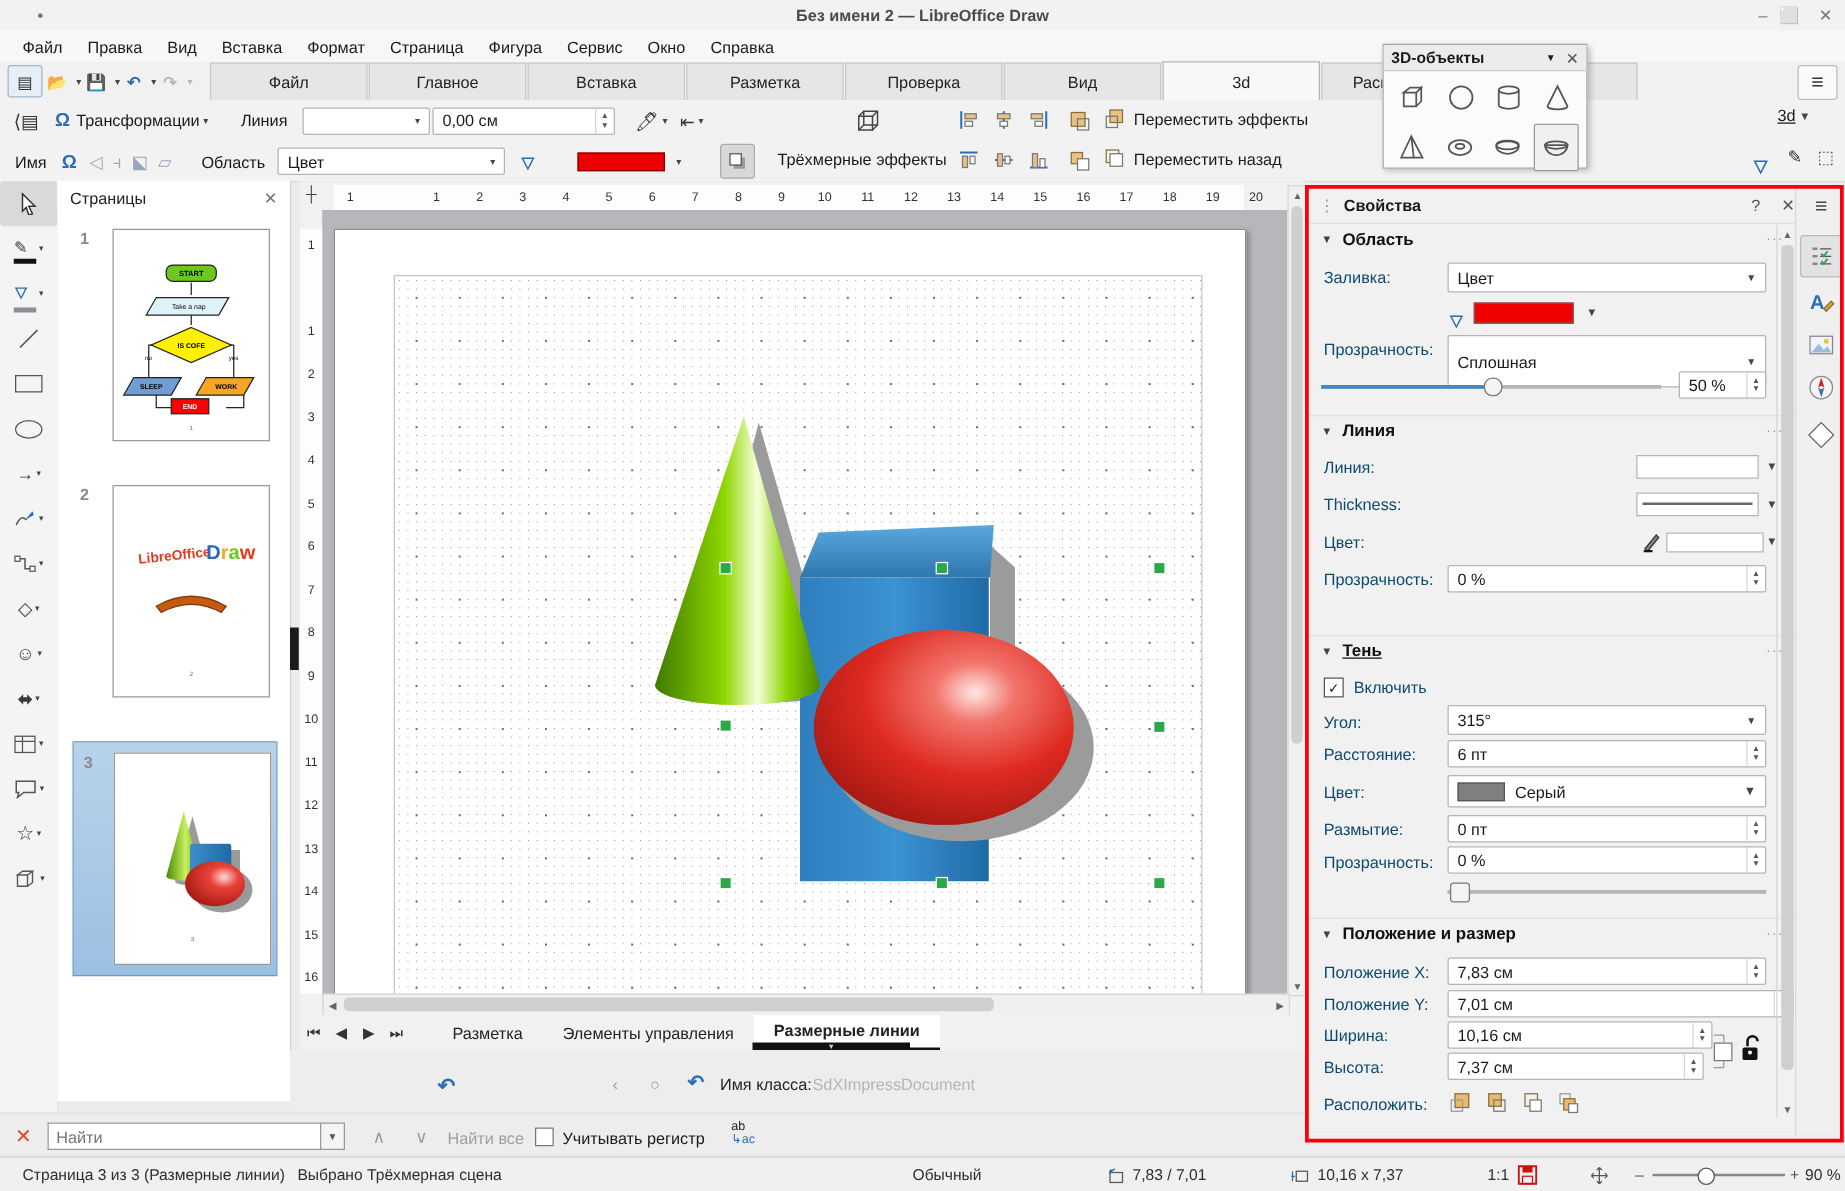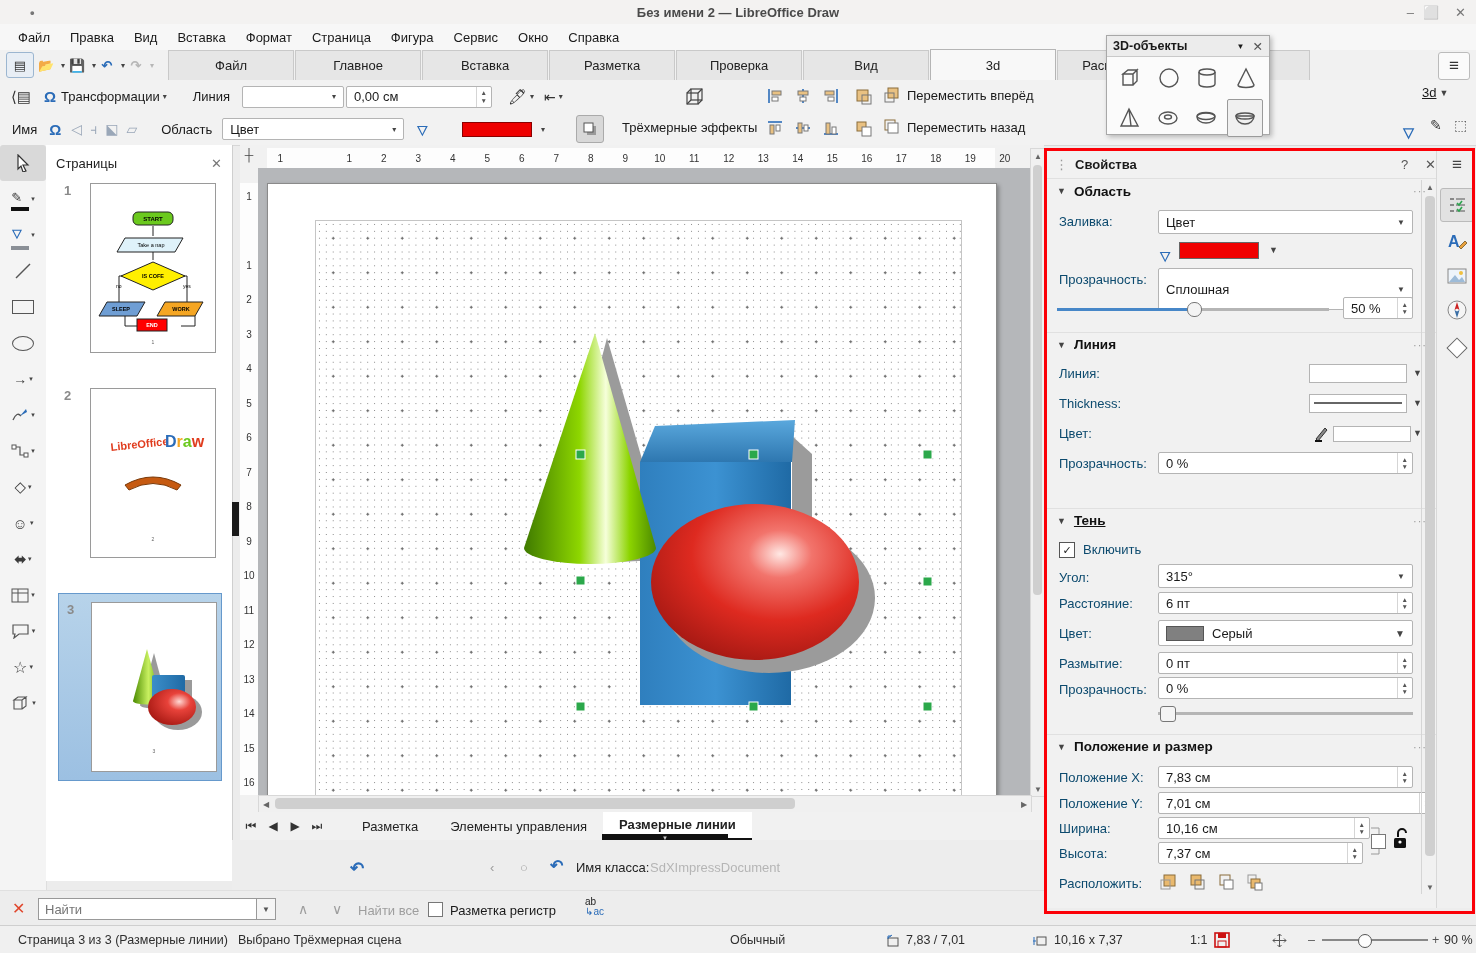--- a/index.html
+++ b/index.html
@@ -33,21 +33,21 @@
   .pcell{width:36px;height:36px;display:flex;align-items:center;justify-content:center}
   .pcell.selected{border:1px solid #9a9a9a;background:#f0f0f0;border-radius:2px}
   .pcell svg{stroke:#555;fill:none;stroke-width:1.4}
   
   #toolbox{left:0;top:145px;width:46px;height:745px;background:#f4f4f4;border-right:1px solid #dedede}
   .tool{width:46px;height:36px;display:flex;align-items:center;justify-content:center;color:#3a3a3a;font-size:17px}
   .tool .dd{font-size:7px;margin-left:2px}
   .tool.selected{background:#d9d9d9;border-radius:3px}
   
   #pages{left:46px;top:145px;width:186px;height:736px;background:#ffffff;border-right:1px solid #cfcfcf}
-  #pages .hd{height:26px;display:flex;align-items:flex-end;padding:0 10px;font-size:13px;color:#222;background:#fff}
+  #pages .hd{height:26px;display:flex;align-items:center;padding:0 10px;font-size:13px;color:#222;background:#fff}
   .thumbnum{color:#8a8a8a;font-weight:bold;font-size:13px}
   .thumb{width:124px;height:168px;background:#fff;border:1px solid #9a9a9a}
   .pagesel{background:linear-gradient(180deg,#b7d3ea,#9cc0e2);border:1px solid #6699cc}
   
   #canvas{left:240px;top:145px;width:804px;height:695px;background:#f1f1f1}
   .ruler{background:#f1f1f1;color:#333;font-size:10px;overflow:hidden}
   .rlabel{display:flex;align-items:center;justify-content:center;color:#333}
   #viewport{background:#b5b7ba;overflow:hidden}
   #grid{border:1px solid #c5c5c5;
         background-image:radial-gradient(circle,#6a6a6a 1.1px,transparent 1.1px),
@@ -171,21 +171,21 @@
       </svg>
     <svg class="a" style="left:854px;top:7px" width="20" height="20">
         <rect x="3" y="3" width="11" height="11" fill="#e9c182" stroke="#8a6d3b"></rect>
         <rect x="8" y="8" width="9" height="9" fill="none" stroke="#777"></rect>
       </svg>
     <div class="r a" style="left:882px;top:5px">
       <svg width="20" height="20">
           <rect x="6" y="3" width="10" height="10" fill="#e9c182" stroke="#8a6d3b"></rect>
           <rect x="3" y="8" width="9" height="9" fill="none" stroke="#777"></rect>
         </svg>
-      <span style="margin-left:5px">Переместить вперёд</span>
+      <span style="margin-left:5px">Переместить эффекты</span>
     </div>
     <div class="r a" style="left:1422px;top:5px">
       <span style="text-decoration:underline">3d</span>
         <span class="dd" style="font-size:9px">▼</span>
     </div>
   </div>
 
   <div class="a r" style="left:0;top:33px;width:1476px;height:32px">
     <span style="margin-left:12px">Имя</span>
     <span class="tbtn" style="color:#2b6cb8;font-size:15px;font-weight:bold;margin-left:12px">Ω</span>
@@ -595,21 +595,21 @@
 </div>
 
 <div class="a r" id="findbar">
   <span style="margin-left:12px;color:#e0462c;font-size:16px">✕</span>
   <input class="a" style="left: 38px; top: 7px; width: 205px; height: 20px; border-top: 1px solid rgb(153, 153, 153); border-bottom: 1px solid rgb(153, 153, 153); border-left: 1px solid rgb(153, 153, 153); border-image: initial; border-right: none; padding: 0px 6px; font-size: 13px; font-family: &quot;Liberation Sans&quot;, sans-serif;" placeholder="Найти">
   <span class="a r" style="left:256px;top:7px;width:20px;height:22px;border:1px solid #999;justify-content:center;background:#f5f5f5;font-size:8px;color:#555;box-sizing:border-box">▼</span>
   <span class="a gray" style="left:298px;top:10px;font-size:14px">∧</span>
   <span class="a gray" style="left:332px;top:10px;font-size:14px">∨</span>
   <span class="a gray" style="left:358px;top:12px">Найти все</span>
   <span class="a" style="left:428px;top:11px;width:13px;height:13px;border:1px solid #777;background:#fff"></span>
-  <span class="a" style="left:450px;top:12px">Разметка регистр</span>
+  <span class="a" style="left:450px;top:12px">Учитывать регистр</span>
   <span class="a" style="left:585px;top:6px;font-size:10px;line-height:1;color:#222">ab<br><span style="color:#2b6cb8">↳ac</span></span>
 </div>
 
 <div class="a r" id="statusbar">
   <span style="margin-left:18px">Страница 3 из 3 (Размерные линии)</span>
   <span style="margin-left:10px">Выбрано Трёхмерная сцена</span>
   <span class="a" style="left:730px">Обычный</span>
   <svg class="a" style="left:886px;top:8px" width="14" height="13">
       <rect x="2" y="4" width="10" height="8" fill="none" stroke="#555"></rect>
       <path d="M2,4 l4,-3 M2,2 h3 M2,2 v3" stroke="#2b6cb8"></path>

